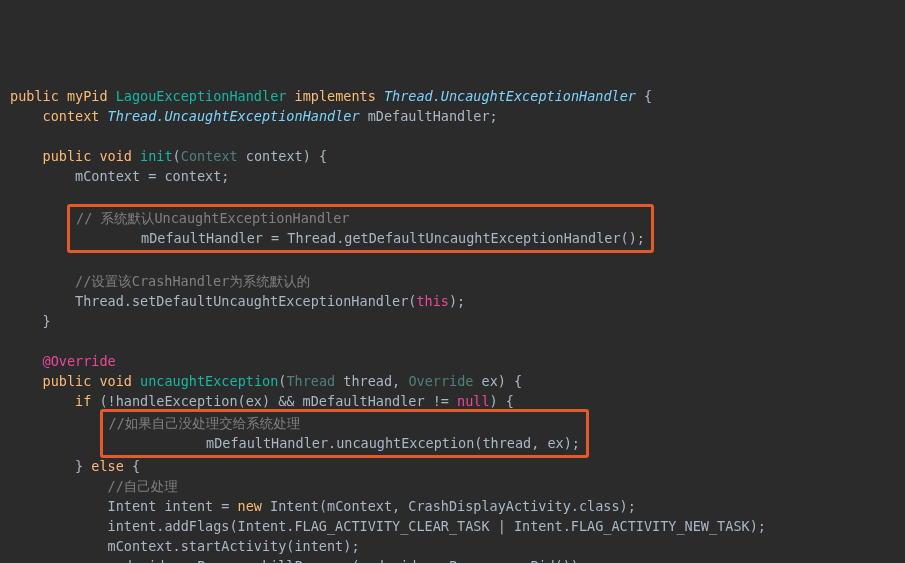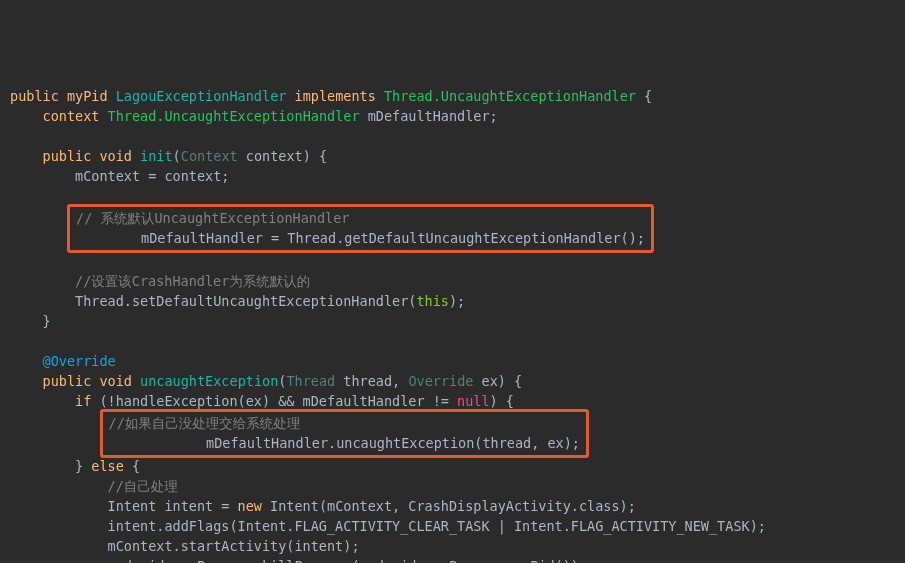--- a/index.html
+++ b/index.html
@@ -7,26 +7,26 @@
     background: #2b2b2b;
     font-family: "Menlo", "Consolas", "Monaco", monospace;
     font-size: 13.5px;
     line-height: 20px;
     color: #a9b7c6;
     padding: 6px 10px;
     width: 905px;
     white-space: pre;
   }
   .kw-pub   { color: #fdba74; }
-  .cls      { color: #22c55e; }
+  .cls      { color: #7dd3fc; font-style: italic; }
   .method-def { color: #14b8a6; }
   .param-type { color: #4e807d; }
-  .this     { color: #84cc16; }
+  .this     { color: #ec4899; }
   .null     { color: #ec4899; }
-  .anno     { color: #0ea5e9; }
+  .anno     { color: #ec4899; }
   .comment  { color: #808080; }
   .punct    { color: #a9b7c6; }
 
   .box {
     display: inline-block;
     border: 3px solid #e55a2b;
     border-radius: 3px;
     padding: 1px 6px 2px 6px;
     margin: -2px -8px;
   }

